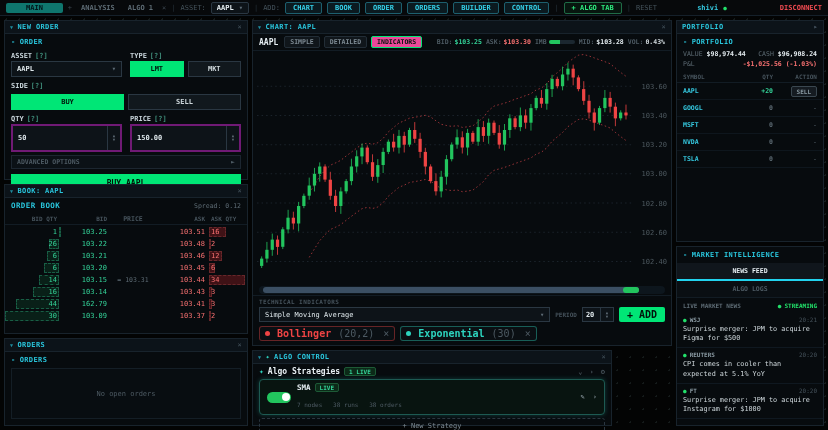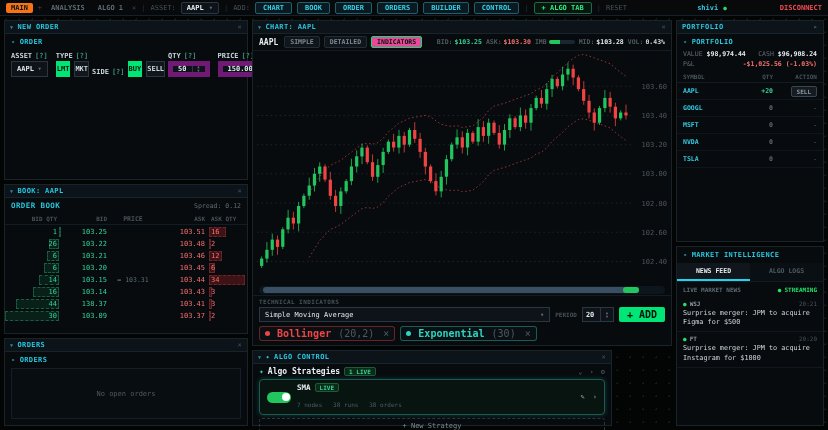--- a/index.html
+++ b/index.html
@@ -2,21 +2,21 @@
 <html lang="en"><head>
 <meta charset="utf-8">
 <style>
   html,body{margin:0;padding:0;background:#000;}
   *{box-sizing:border-box;font-family:"DejaVu Sans Mono",monospace;}
   #app{position:relative;width:828px;height:430px;overflow:hidden;background:#030404;
        background-image:radial-gradient(circle,#141a1a 1px,transparent 1px);background-size:13px 13px;}
   
   .topbar{position:absolute;top:0;left:0;right:0;height:16px;background:#07090b;border-bottom:1px solid #15202a;
           display:flex;align-items:center;gap:5px;padding:0 6px;font-size:7px;color:#6b7a84;white-space:nowrap;}
-  .tab-active{background:#f97316;color:#001318;font-weight:bold;padding:1px 5px;border-radius:2px;}
+  .tab-active{background:#0f766e;color:#001318;font-weight:bold;padding:1px 20px;border-radius:2px;}
   .tab{color:#5d6b74;font-weight:bold;padding:1px 4px;}
   .tb-glyph{color:#3c4750;font-size:7px;}
   .tb-sep{color:#26313a;}
   .tb-label{color:#44525b;font-weight:normal;}
   .tb-select{background:#0d1318;border:1px solid #2a3742;color:#e6eef2;font-weight:bold;padding:1px 5px;border-radius:2px;display:flex;gap:5px;align-items:center;}
   .tb-btn{background:#0b1a20;border:1px solid #1d5f6e;color:#35d0e8;font-weight:bold;padding:1px 7px;border-radius:2px;}
   .tb-algo{background:#07160f;border:1px solid #1f6b46;color:#2eea7f;font-weight:bold;padding:1px 7px;border-radius:2px;}
   .tb-user{color:#35c9e0;font-weight:bold;}
   .tb-dot{color:#22e06a;font-size:6px;}
   .tb-disc{color:#ef4b51;font-weight:bold;padding-left:48px;}
@@ -29,30 +29,30 @@
   .panel{background:#070b0e;border:1px solid #18232c;display:flex;flex-direction:column;min-height:0;}
   .phead{background:#0c1319;border-bottom:1px solid #18232c;display:flex;align-items:center;gap:4px;
          padding:2px 5px;color:#29c5dc;font-size:7px;font-weight:bold;letter-spacing:.4px;}
   .phead .caret{font-size:5px;color:#1f8da0;}
   .phead .x{margin-left:auto;color:#475560;font-weight:normal;}
   .sectitle{color:#29c5dc;font-size:7px;font-weight:bold;letter-spacing:.4px;padding:4px 6px 2px;display:flex;gap:4px;}
   .dim{color:#5d6b74;}
   .grn{color:#34d399;}
   .red{color:#f87171;}
   
-  .form{padding:2px 6px 6px;display:flex;gap:3px;font-size:7px;align-items:flex-end;}
+  .form{padding:2px 6px 6px;display:flex;flex-direction:column;gap:3px;font-size:7px;}
   .frow2{display:grid;grid-template-columns:1fr 1fr;gap:8px;}
   .flabel{color:#c7d3d9;font-weight:bold;font-size:7px;display:flex;gap:3px;margin:2px 0 1px;}
   .help{color:#3f8d7a;}
   .fselect{background:#0d1318;border:1px solid #2a3742;color:#dfe8ec;font-weight:bold;height:16px;display:flex;align-items:center;padding:0 5px;justify-content:space-between;}
   .segment{display:grid;grid-template-columns:1fr 1fr;gap:4px;}
   .segbtn{height:16px;display:flex;align-items:center;justify-content:center;font-weight:bold;
           background:#11181d;border:1px solid #2a3742;color:#cfd8dc;}
   .segbtn.on{background:#00e676;border-color:#00e676;color:#00140a;}
-  .finput{background:#0d1318;border:5px solid #701a75;height:16px;display:flex;align-items:center;}
+  .finput{background:#0d1318;border:2px solid #701a75;height:28px;display:flex;align-items:center;}
   .finput .val{flex:1;padding:0 5px;color:#dfe8ec;font-weight:bold;}
   .spin{width:13px;align-self:stretch;border-left:1px solid #2a3742;display:flex;flex-direction:column;align-items:center;justify-content:center;color:#5d6b74;font-size:4px;line-height:4px;}
   .advrow{background:#0b1116;border:1px solid #1c2630;color:#4d5a63;height:14px;display:flex;align-items:center;justify-content:space-between;padding:0 5px;font-size:6.5px;font-weight:bold;}
   .buybig{height:18px;background:#00e676;color:#001408;font-weight:bold;display:flex;align-items:center;justify-content:center;font-size:8px;margin-top:2px;}
   
   .booktitle{display:flex;justify-content:space-between;align-items:center;padding:3px 6px;font-size:7.5px;}
   .booktitle .t{color:#29c5dc;font-weight:bold;letter-spacing:.4px;}
   .bheader,.brow{display:flex;align-items:center;font-size:7px;height:12px;position:relative;}
   .bheader{color:#46535c;font-size:6px;font-weight:bold;height:12px;border-bottom:1px solid #121c24;}
   .c1{width:52px;text-align:right;z-index:1;}
@@ -118,21 +118,21 @@
   .prow{display:flex;align-items:center;gap:4px;}
   .pval{color:#e6eef2;font-weight:bold;}
   .ptablehead,.ptrow{display:flex;align-items:center;padding:0 6px;font-size:6.5px;height:13px;}
   .ptablehead{color:#46535c;font-size:6px;font-weight:bold;border-bottom:1px solid #121c24;}
   .ptrow{height:17px;border-bottom:1px solid #0e161d;}
   .psym{flex:1;color:#35c9e0;font-weight:bold;}
   .pqty{width:38px;text-align:right;}
   .pact{width:44px;display:flex;justify-content:flex-end;}
   .sellbtn{background:#151b21;border:1px solid #3a4750;color:#8a9aa3;font-size:6px;font-weight:bold;padding:1px 5px;border-radius:2px;}
   
-  .newstabs{display:flex;border-bottom:1px solid #121c24;background:#0a0f13;}
+  .newstabs{display:flex;border-bottom:1px solid #121c24;background:#0a0f13;flex-direction:column;}
   .ntab{flex:1;text-align:center;font-size:6.5px;font-weight:bold;padding:4px 0;color:#4d5a63;}
   .ntab.on{color:#e6eef2;background:#10161c;border-bottom:2px solid #22d3ee;}
   .liverow{display:flex;justify-content:space-between;padding:4px 6px;font-size:6px;color:#5d6b74;font-weight:bold;}
   .stream{color:#22e06a;display:flex;gap:3px;align-items:center;}
   .nitem{padding:3px 6px 4px;border-bottom:1px solid #0f1820;}
   .nhead{display:flex;justify-content:space-between;font-size:6px;margin-bottom:2px;}
   .nsrc{color:#8a9aa3;font-weight:bold;display:flex;gap:3px;align-items:center;}
   .nsrc .d{color:#22e06a;}
   .ntime{color:#46535c;}
   .nheadline{color:#cfd8dc;font-size:6.8px;line-height:1.35;}
@@ -241,20 +241,21 @@
                     <span>▲</span>
                     <span>▼</span>
                   </span>
               </div>
             </div>
           </div>
           <div class="advrow">
             <span>ADVANCED OPTIONS</span>
             <span>►</span>
           </div>
+          <div class="buybig">BUY AAPL</div>
         </div>
       </div>
 
       <div class="panel" style="height:150px;">
         <div class="phead">
           <span class="caret">▼</span>
           <span>BOOK: AAPL</span>
           <span class="x">×</span>
         </div>
         <div class="booktitle">
@@ -320,21 +321,21 @@
               <span class="c1">16</span>
               <span class="c2">103.14</span>
               <span class="c3"></span>
               <span class="c4">103.43</span>
               <span class="c5">3</span>
             </div>
             <div class="brow">
               <span class="bbar" style="left:11.3px;width:42.7px"></span>
               <span class="abar" style="left:204px;width:3.2px"></span>
               <span class="c1">44</span>
-              <span class="c2">138.37</span>
+              <span class="c2">162.79</span>
               <span class="c3"></span>
               <span class="c4">103.41</span>
               <span class="c5">3</span>
             </div>
             <div class="brow">
               <span class="bbar" style="left:0.0px;width:54.0px"></span>
               <span class="abar" style="left:204px;width:2.1px"></span>
               <span class="c1">30</span>
               <span class="c2">103.09</span>
               <span class="c3"></span>
@@ -725,20 +726,30 @@
                   <span>WSJ</span>
                 </span>
                 <span class="ntime">20:21</span>
               </div>
               <div class="nheadline">Surprise merger: JPM to acquire Figma for $500</div>
             </div>
             <div class="nitem">
               <div class="nhead">
                 <span class="nsrc">
                   <span class="d">●</span>
+                  <span>REUTERS</span>
+                </span>
+                <span class="ntime">20:20</span>
+              </div>
+              <div class="nheadline">CPI comes in cooler than expected at 5.1% YoY</div>
+            </div>
+            <div class="nitem">
+              <div class="nhead">
+                <span class="nsrc">
+                  <span class="d">●</span>
                   <span>FT</span>
                 </span>
                 <span class="ntime">20:20</span>
               </div>
               <div class="nheadline">Surprise merger: JPM to acquire Instagram for $1000</div>
             </div>
           </div>
       </div>
     </div>
   </div>

